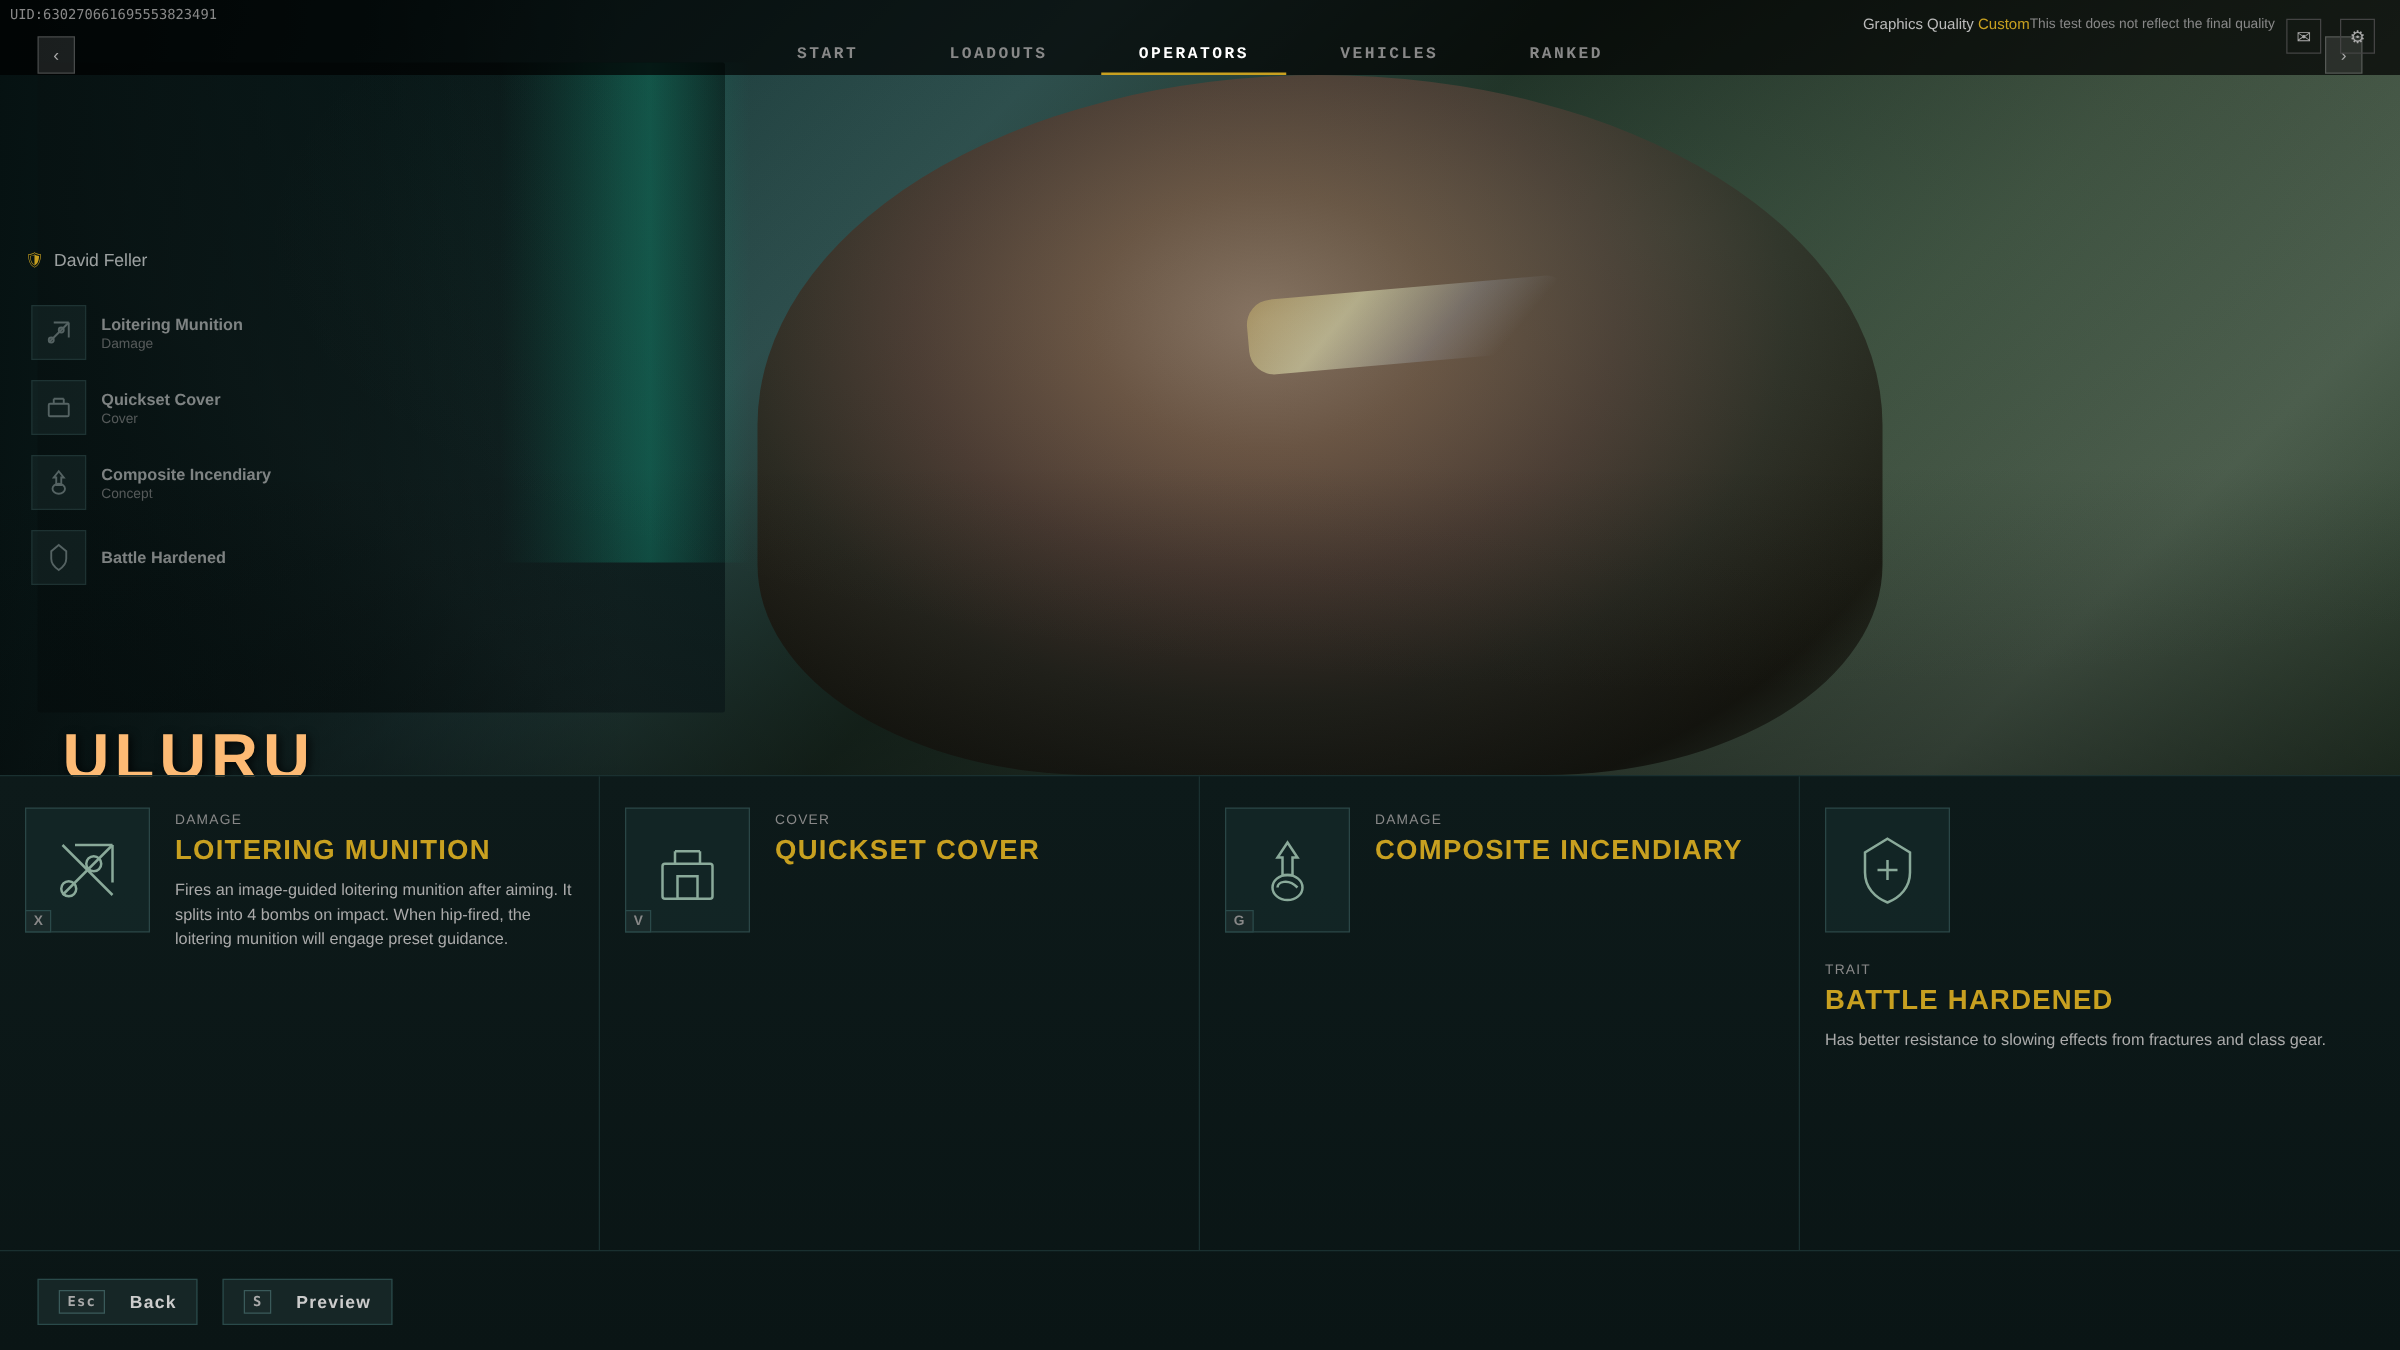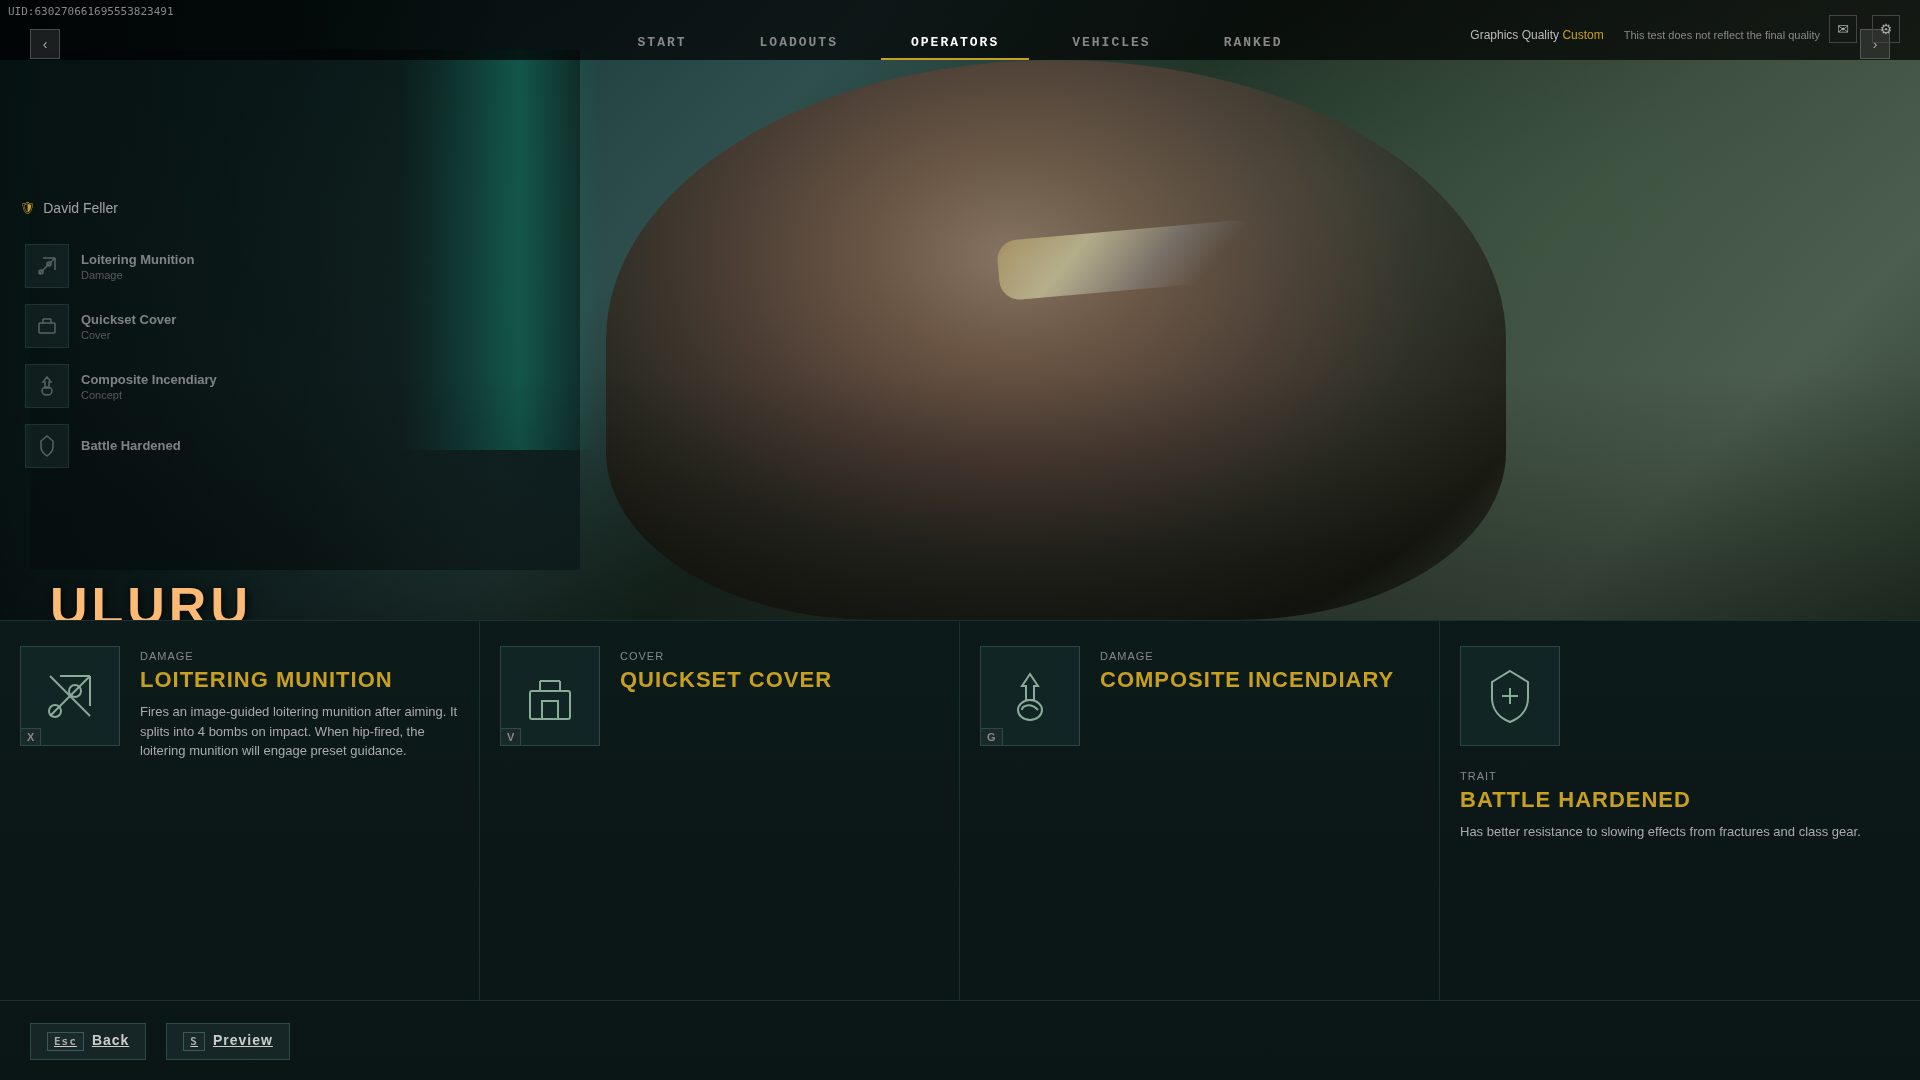--- a/index.html
+++ b/index.html
@@ -100,24 +100,22 @@
       color: #fff;
       border-bottom: 2px solid #c8a020;
     }
 
     .top-right-info {
       position: absolute;
       right: 100px;
       top: 12px;
       display: flex;
       align-items: center;
-      gap: 20px;
       font-size: 12px;
       color: #aaa;
-      margin-top: 16px;
     }
 
     .graphics-quality {
       color: #bbb;
     }
 
     .quality-label {
       color: #c8a020;
     }
 
@@ -318,31 +316,30 @@
     .bottom-action-bar {
       height: 80px;
       display: flex;
       align-items: center;
       padding: 0 30px;
       gap: 20px;
     }
 
     .action-btn {
       display: flex;
-      align-items: flex-start;
-      gap: 8px;
+      align-items: center;
+      gap: 20px;
       padding: 8px 16px;
       background: rgba(30,50,50,0.6);
       border: 1px solid #2a4a4a;
       cursor: pointer;
       color: #ccc;
       font-size: 14px;
       font-weight: bold;
       letter-spacing: 1px;
-      text-decoration: underline;
     }
 
     .key-badge {
       background: #1a2a2a;
       border: 1px solid #3a5a5a;
       padding: 2px 6px;
       font-size: 11px;
       color: #aaa;
       font-family: monospace;
     }

